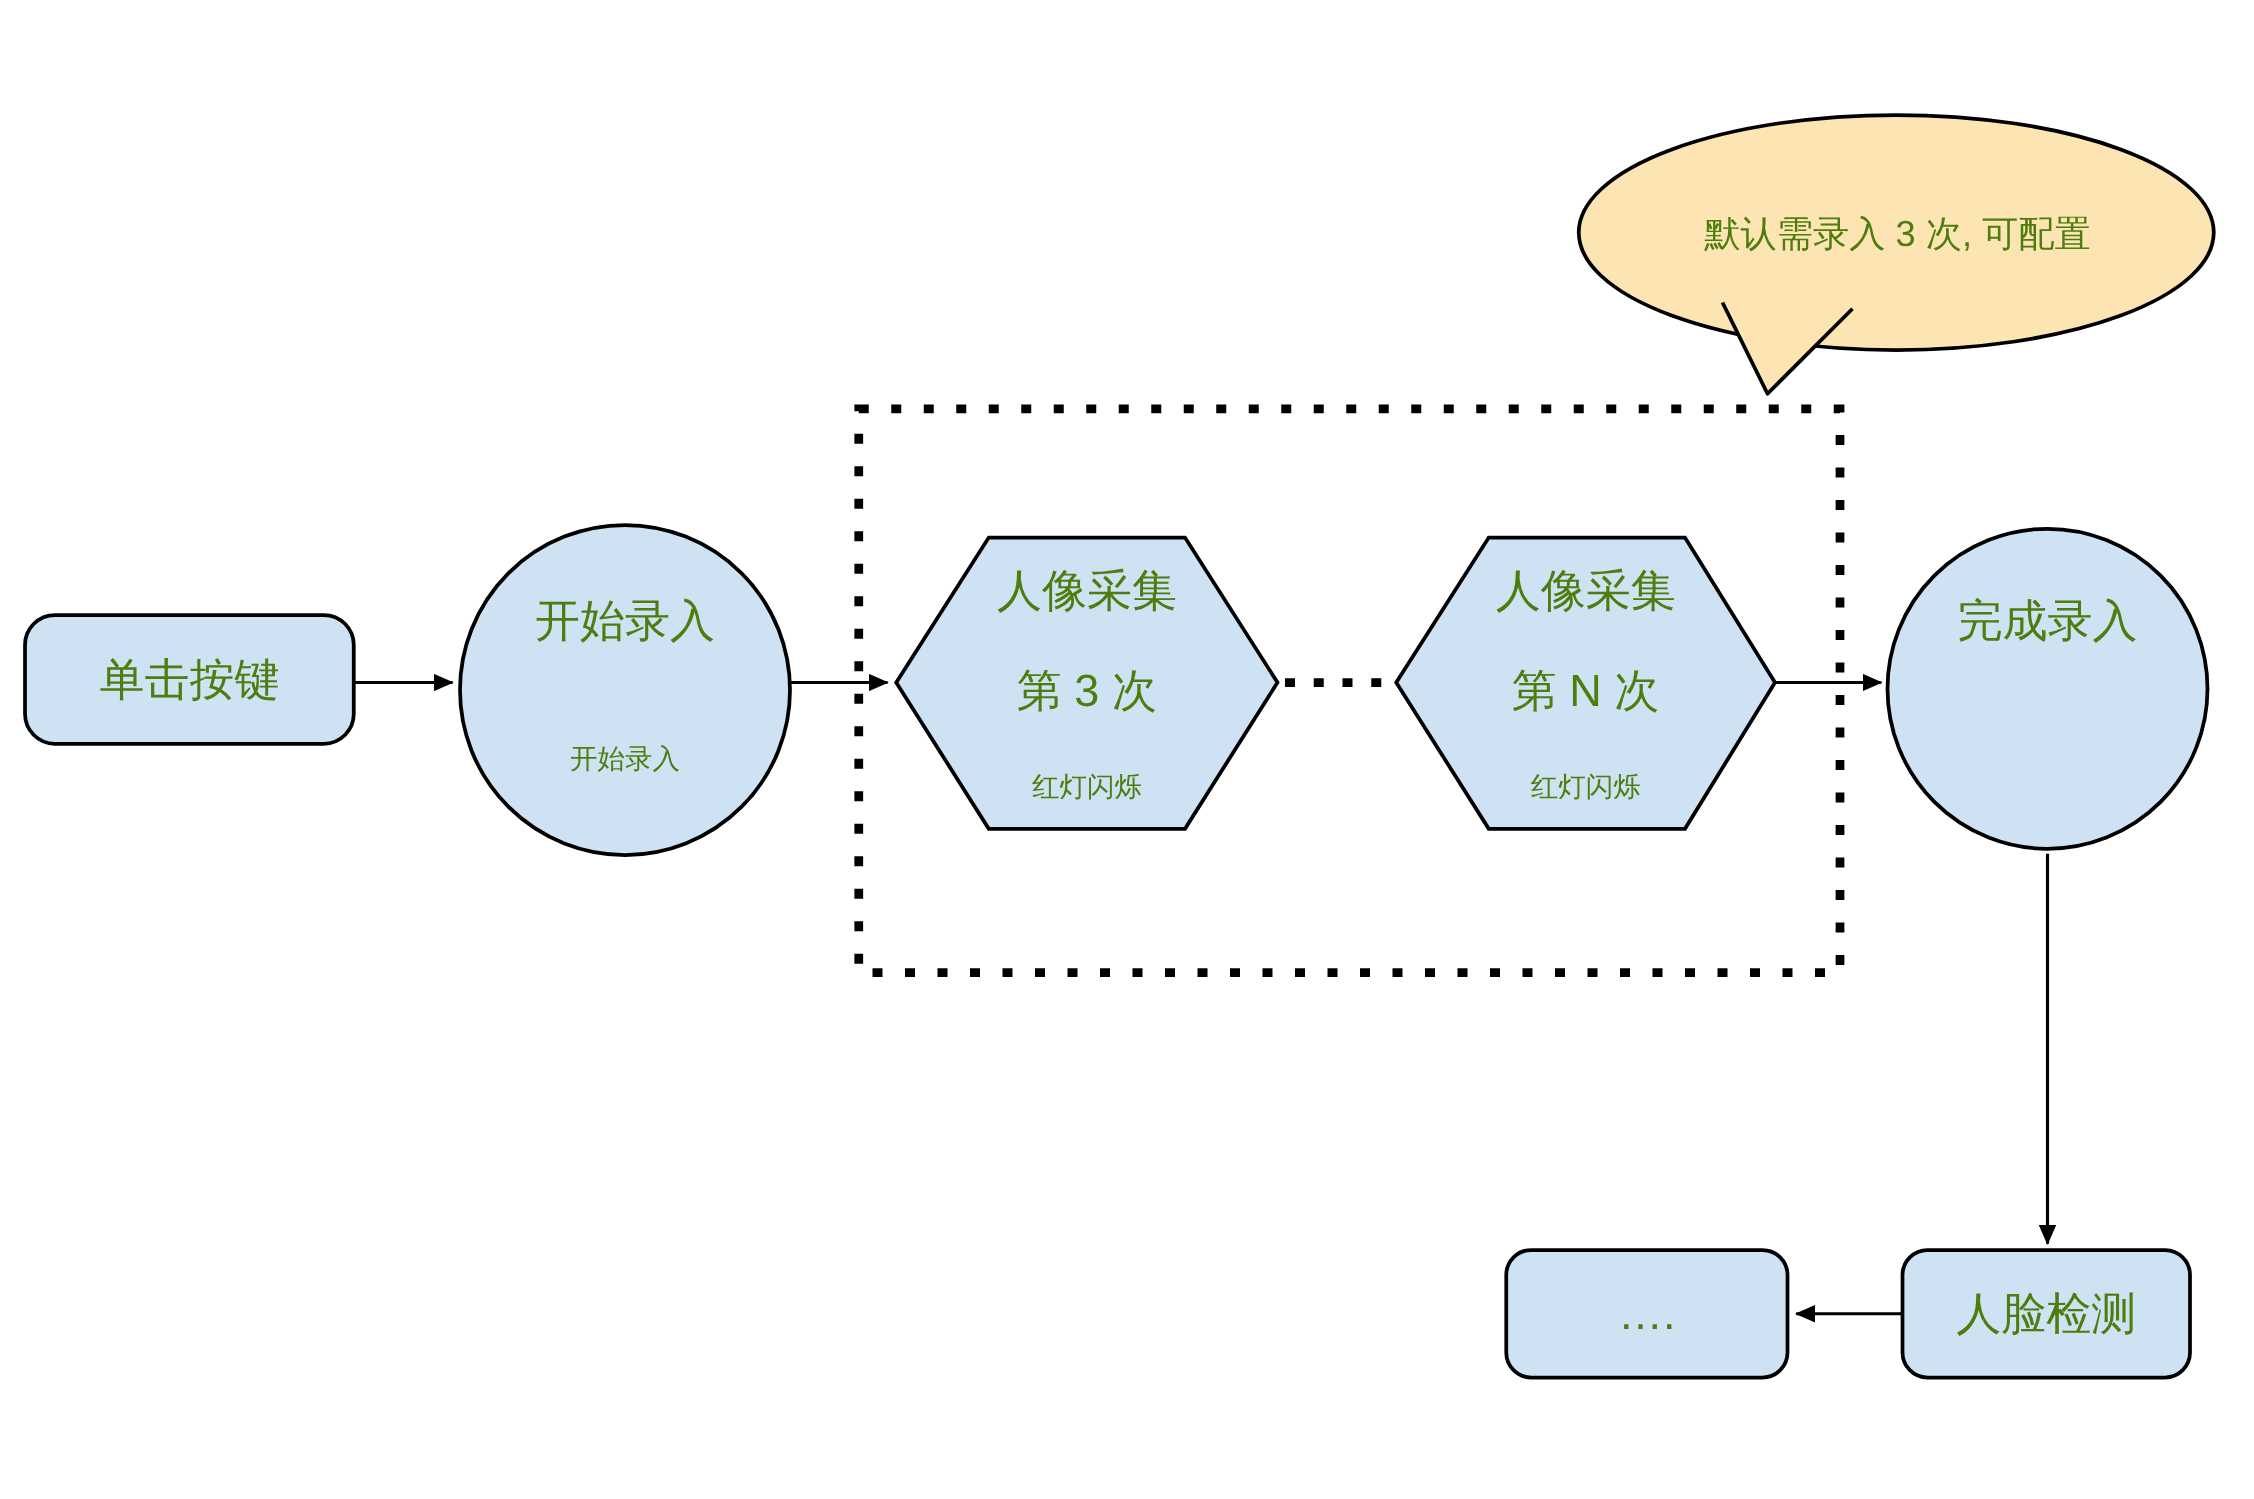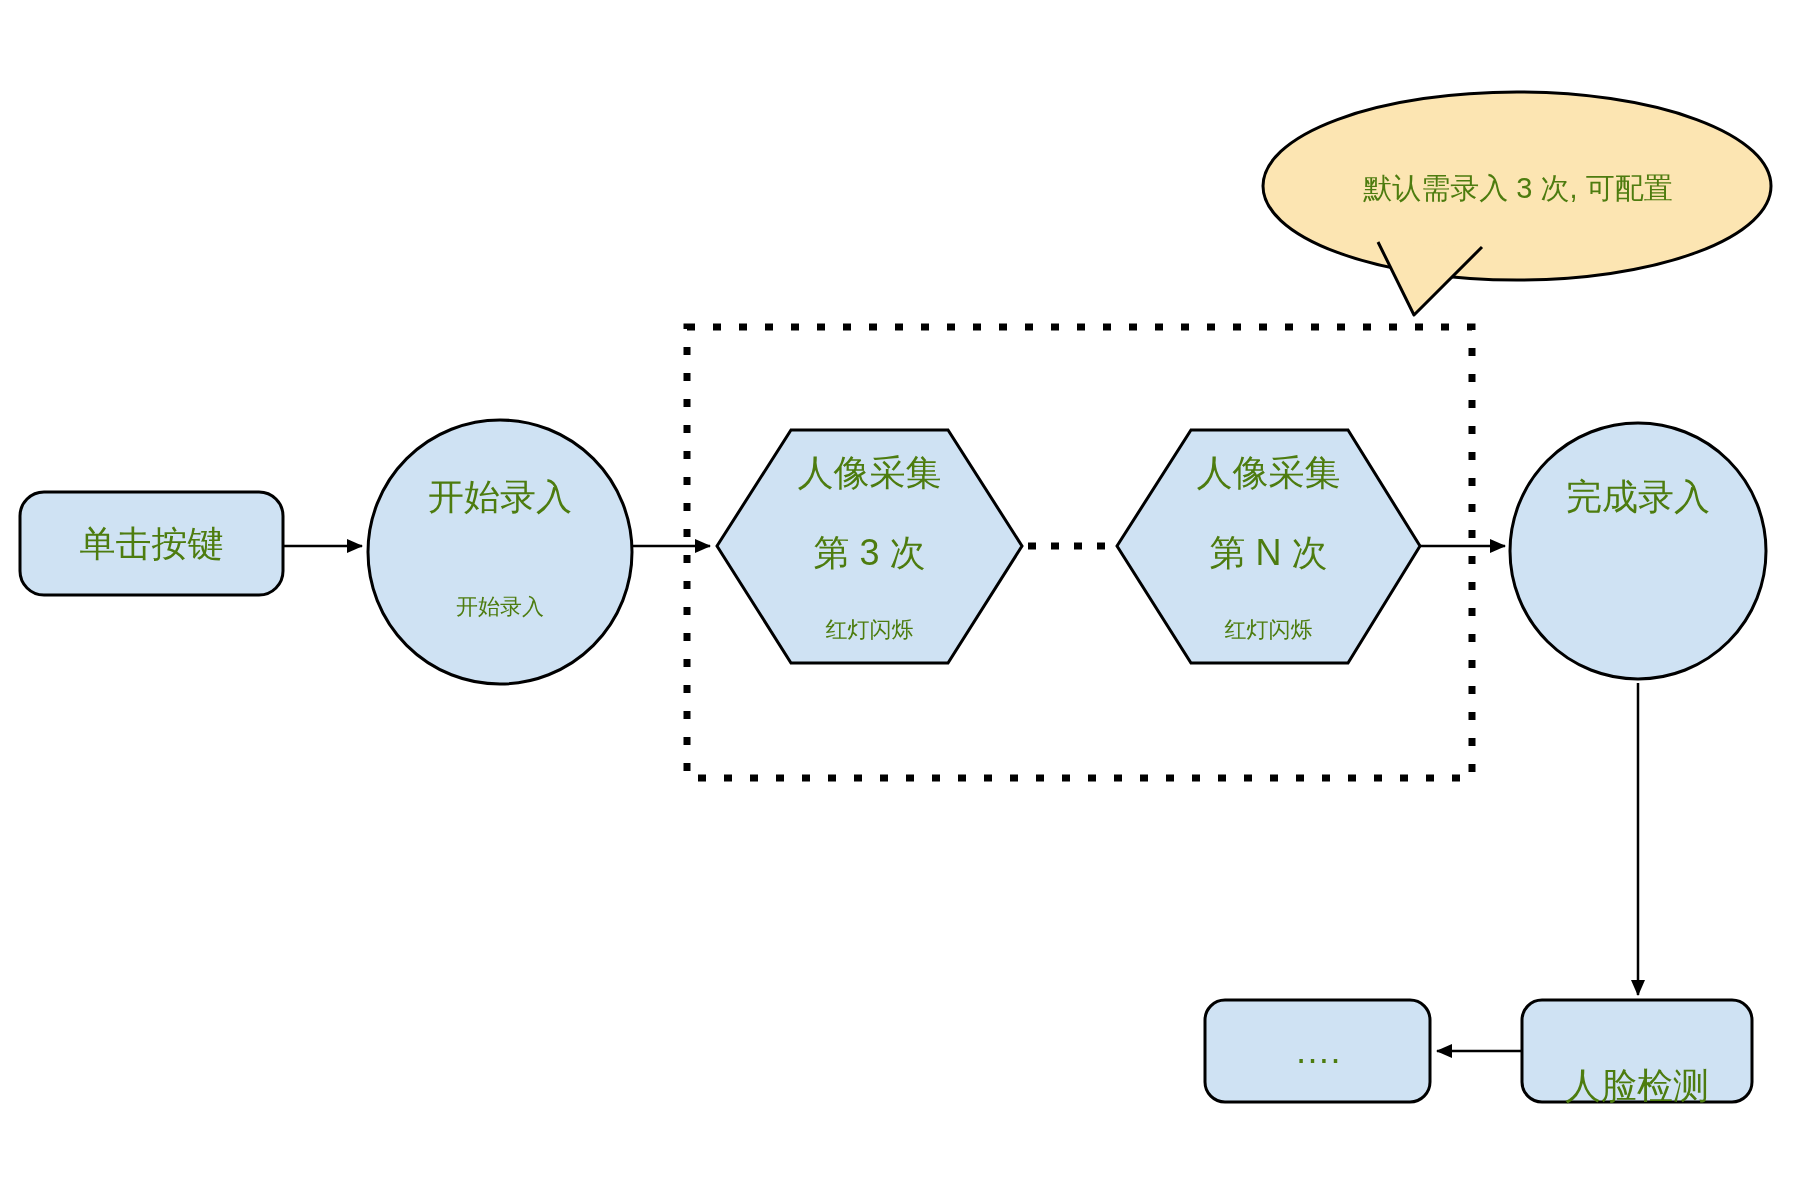--- a/index.html
+++ b/index.html
@@ -85,17 +85,17 @@
   <div class="txt sub-label" style="left:717px; top:608px; width:305px; height:44px;">红灯闪烁</div>
 
   <div class="txt main-label" style="left:1117px; top:443px; width:303px; height:60px;">人像采集</div>
   <div class="txt main-label" style="left:1117px; top:523px; width:303px; height:60px;">第 N 次</div>
   <div class="txt sub-label" style="left:1117px; top:608px; width:303px; height:44px;">红灯闪烁</div>
 
   <div class="txt main-label" style="left:1510px; top:467px; width:256px; height:60px;">完成录入</div>
 
   <div class="txt bubble-label" style="left:1290px; top:158px; width:456px; height:60px;">默认需录入 3 次, 可配置</div>
 
-  <div class="txt main-label" style="left:1522px; top:1000px; width:230px; height:102px;margin-top:35px;">人脸检测</div>
+  <div class="txt main-label" style="left:1522px; top:1000px; width:230px; height:102px;">人脸检测</div>
 
   <div class="txt main-label" style="left:1205px; top:1000px; width:225px; height:102px;">….</div>
 
 </div>
 
 </body></html>

